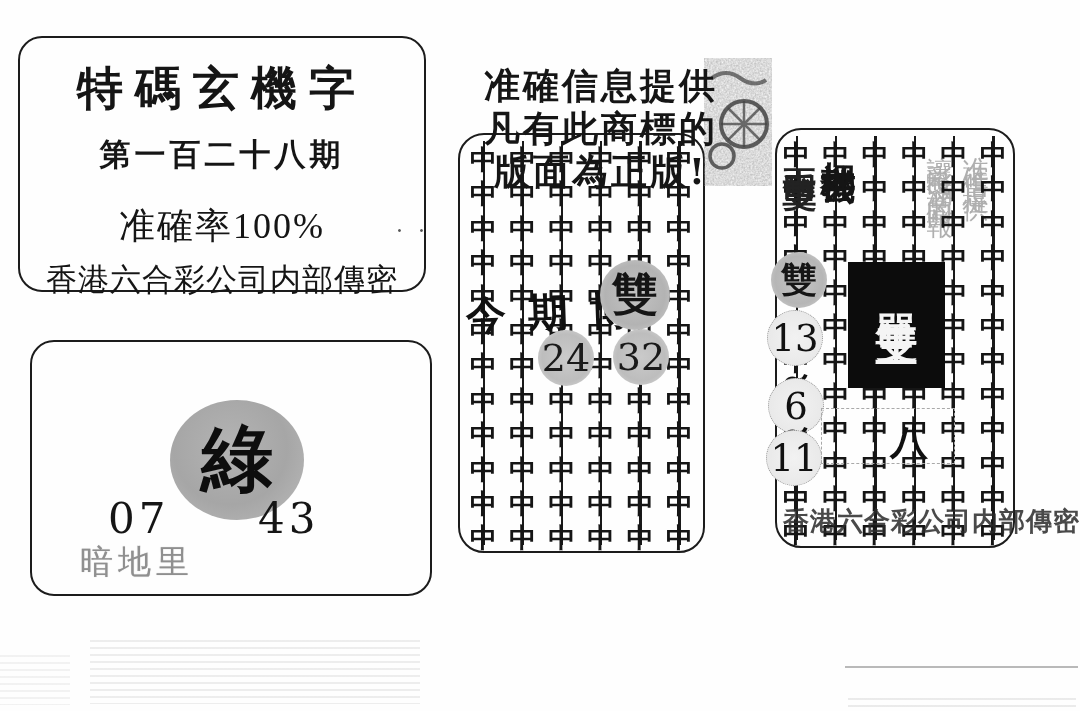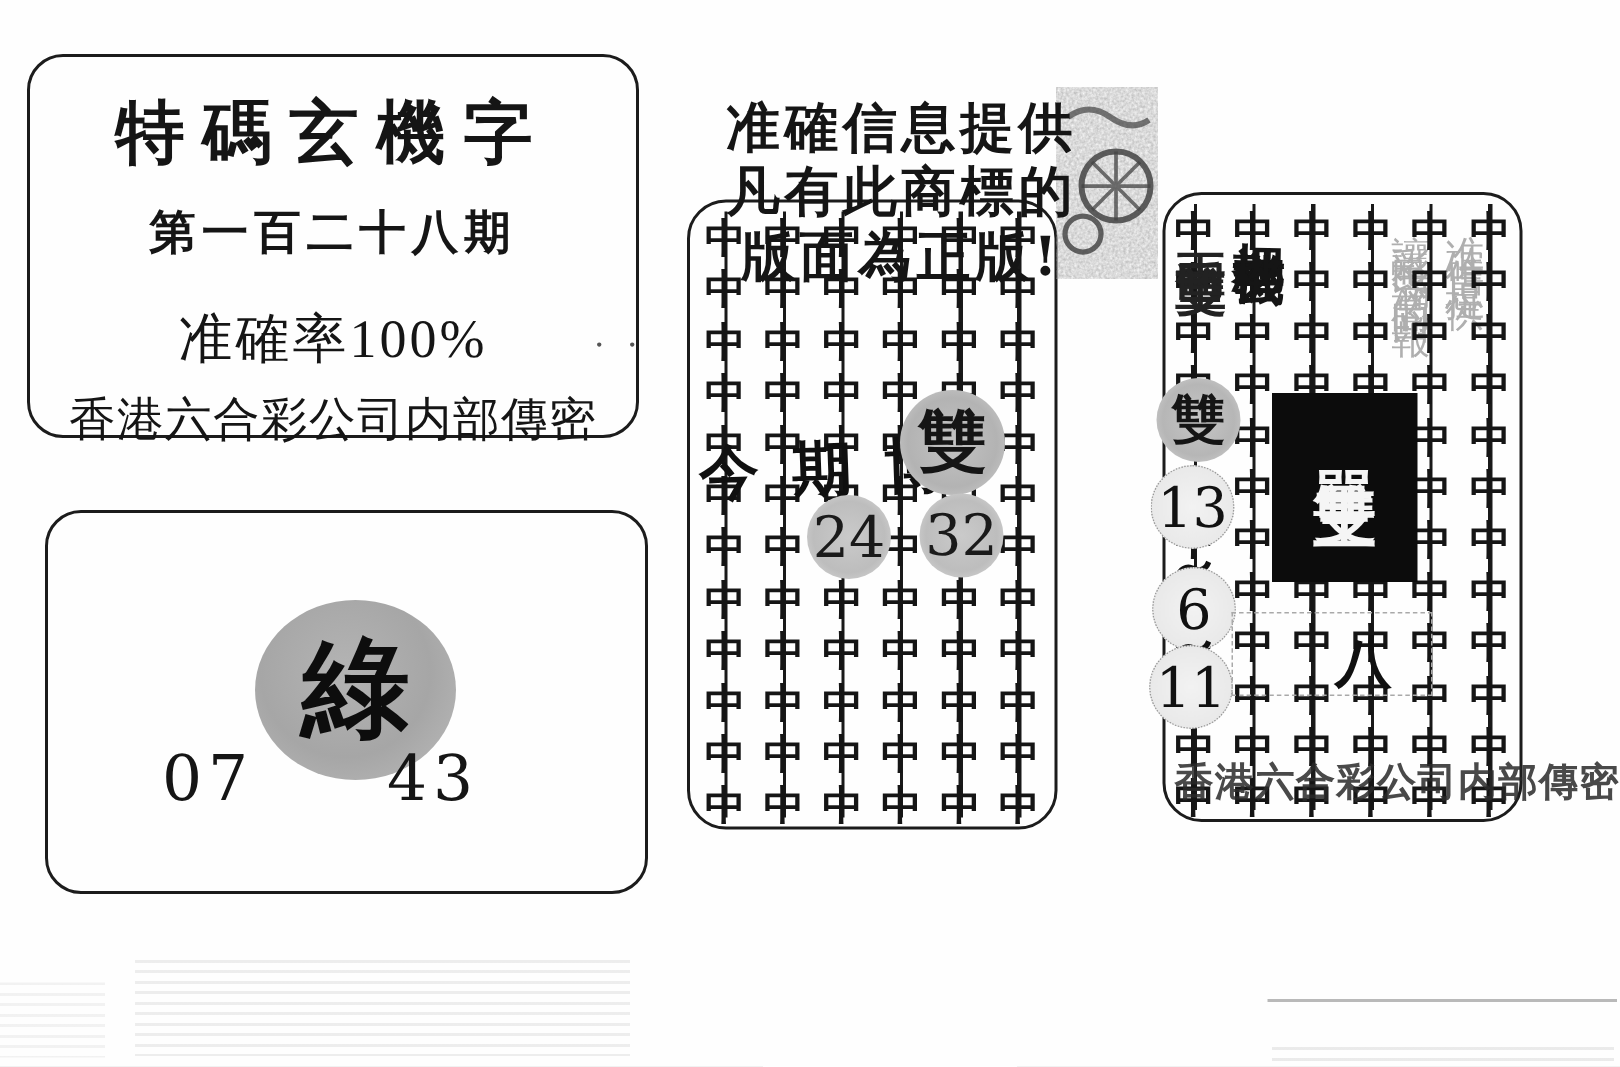--- a/index.html
+++ b/index.html
@@ -108,20 +108,21 @@
     <div class="t-src">香港六合彩公司内部傳密</div>
   </div>
   <div class="dots">· ·</div>
 
   <div class="rbox" id="box-green">
     <div class="g-ellipse">
       <span class="g-char">綠</span>
     </div>
     <div class="g-num g-num-l">07</div>
     <div class="g-num g-num-r">43</div>
+    <div class="g-footer">暗地里</div>
   </div>
 
   <div id="notice">
     <div class="n1">准確信息提供</div>
     <div class="n2">凡有此商標的</div>
     <div class="n3">版面為正版!</div>
   </div>
 
   <div id="stamp">
     <svg width="74" height="132" viewBox="0 0 74 132">

